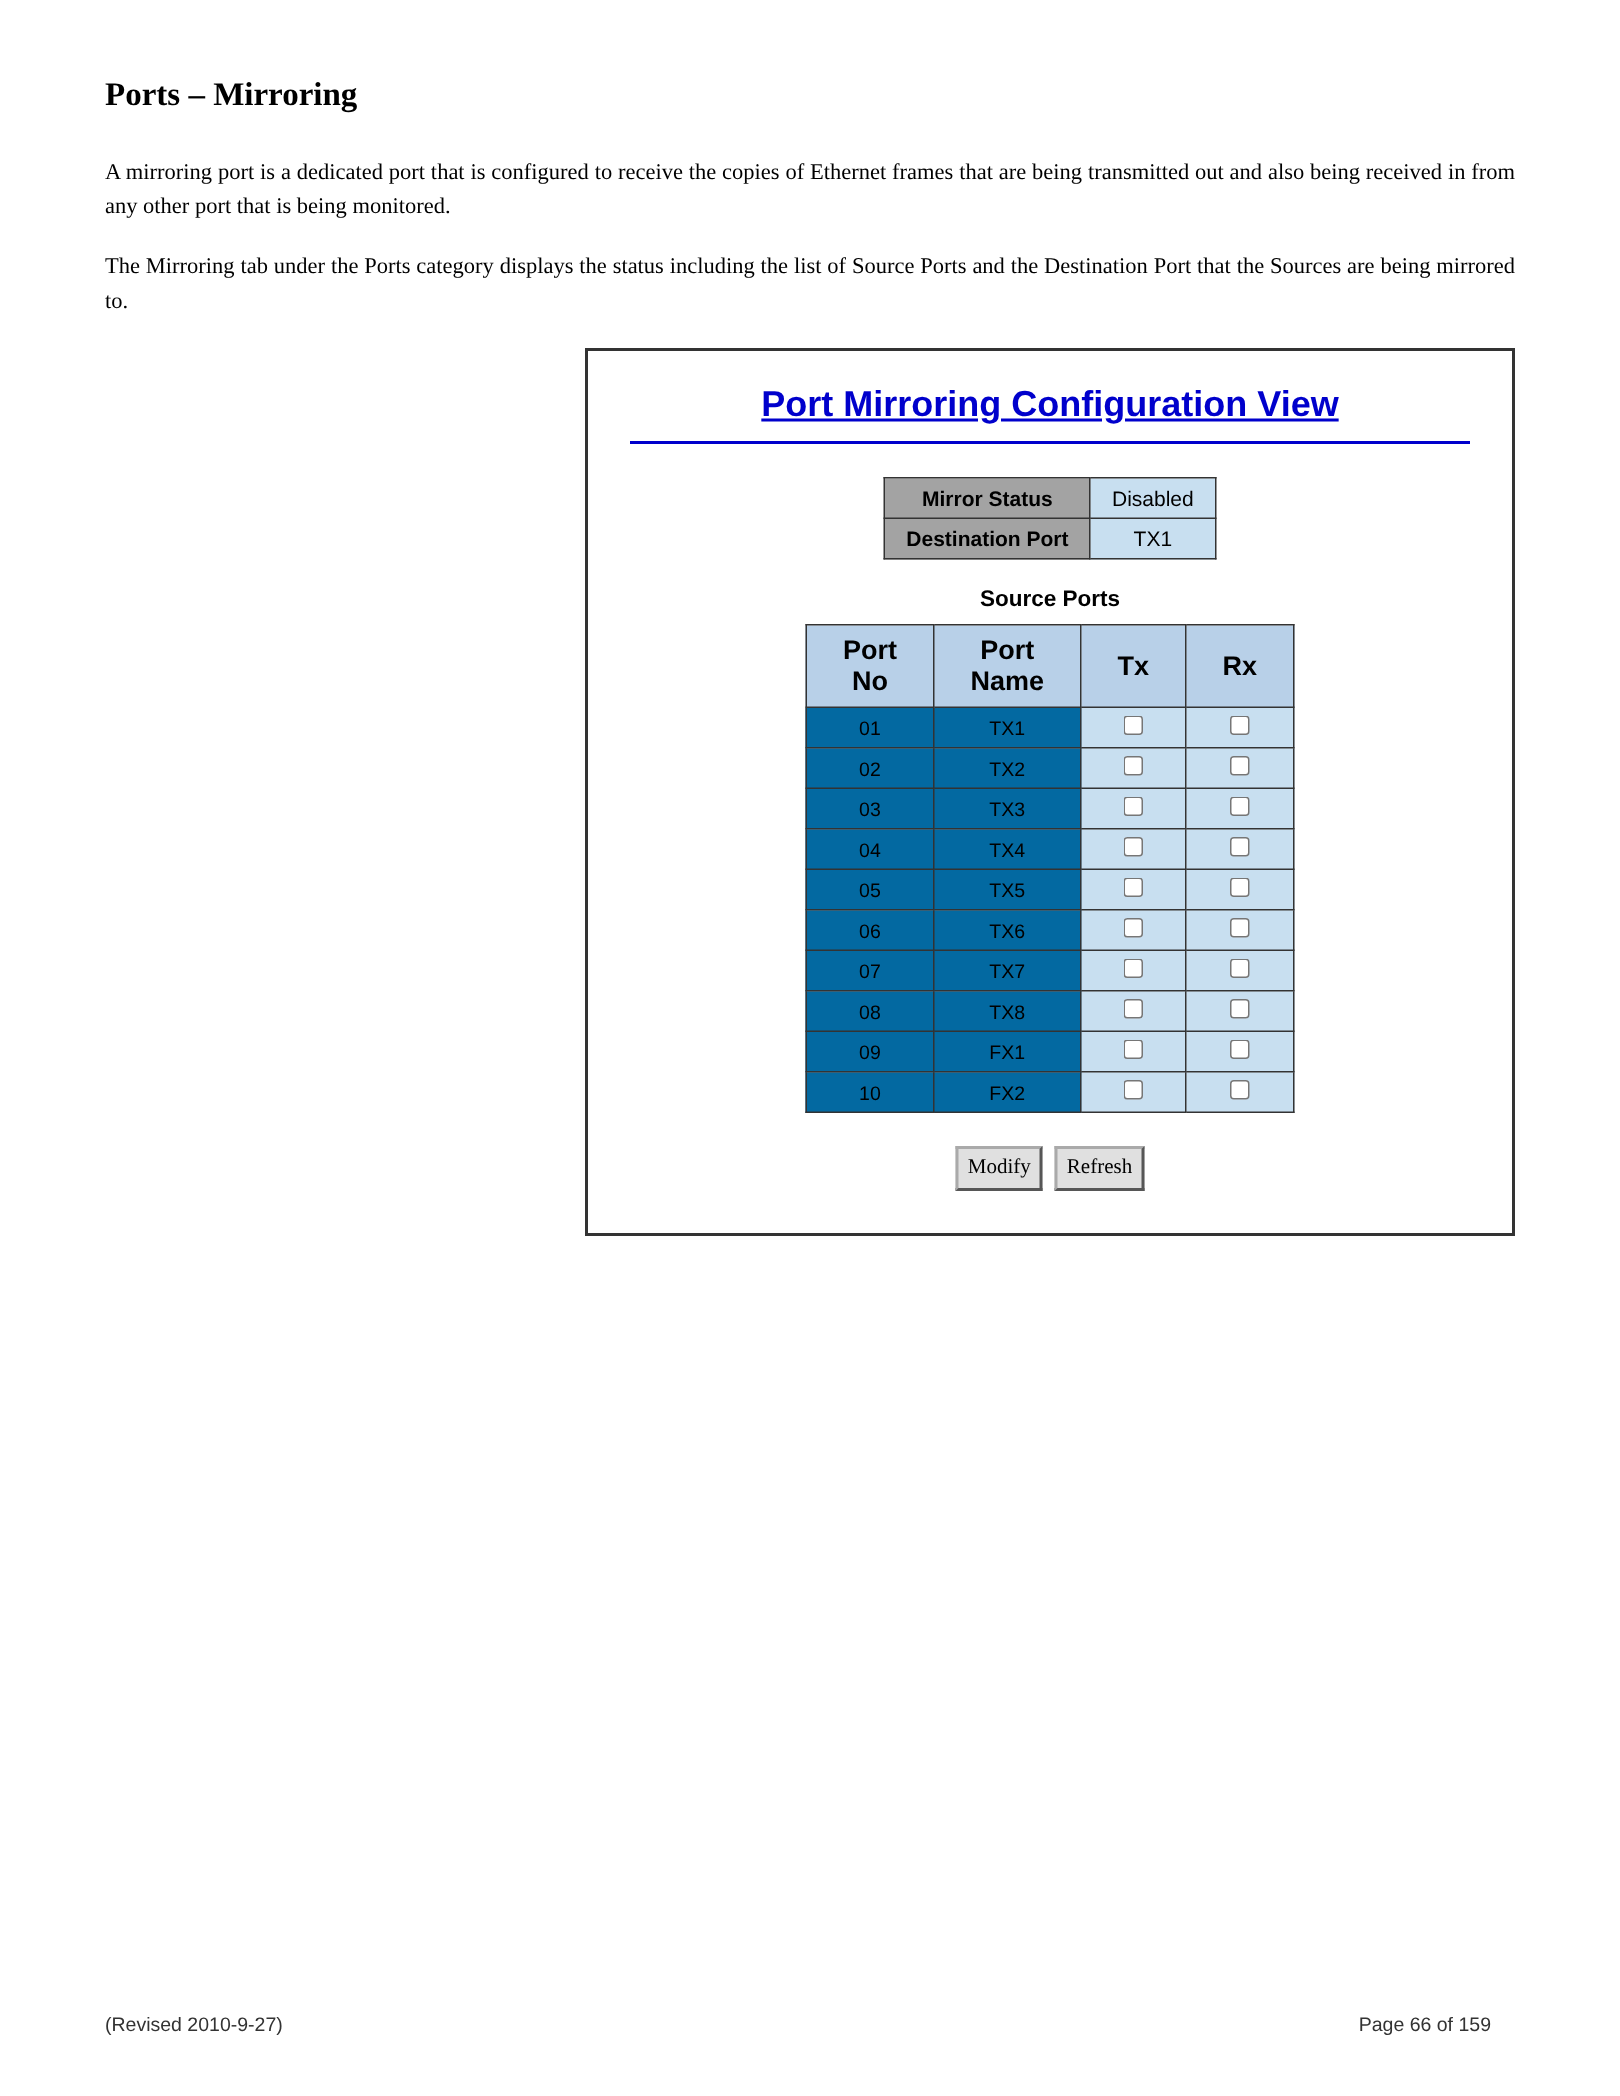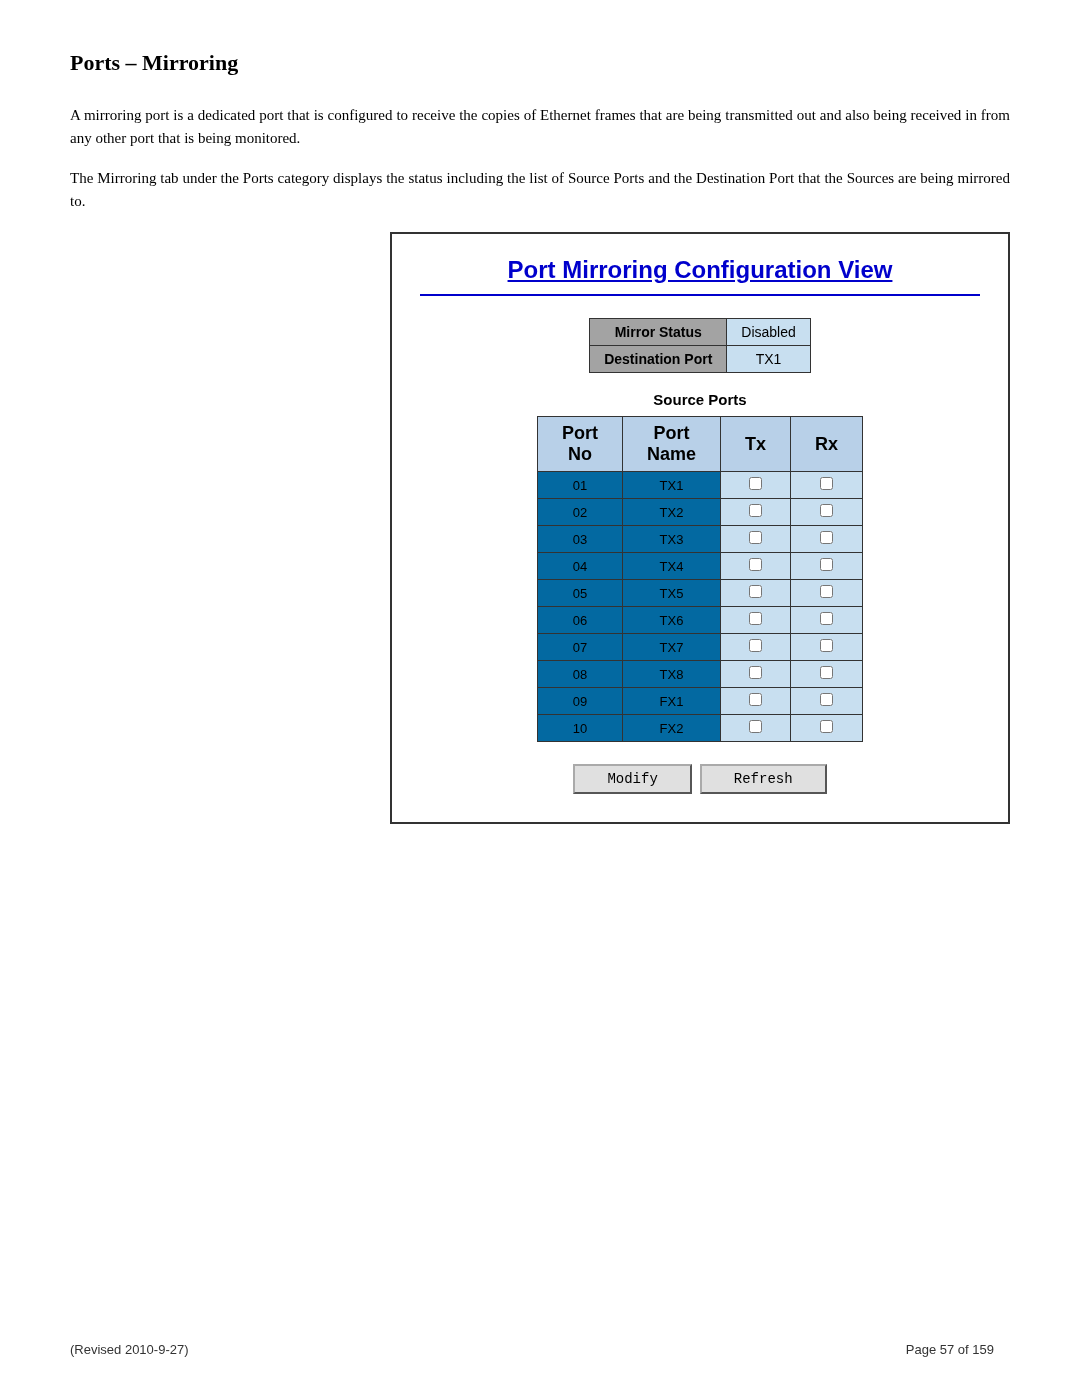--- a/index.html
+++ b/index.html
@@ -104,22 +104,22 @@
       height: 13px;
       cursor: default;
     }
     .button-row {
       display: flex;
       justify-content: center;
       gap: 8px;
       margin-top: 22px;
     }
     .btn {
-      padding: 5px 32px;
-      font-family: Liberation Mono, monospace;
+      padding: 5px 6px;
+      font-family: Liberation Serif, serif;
       font-size: 14px;
       background: #e0e0e0;
       border: 2px outset #aaa;
       cursor: pointer;
     }
     .footer {
       position: absolute;
       bottom: 40px;
       left: 70px;
       right: 86px;
@@ -234,14 +234,14 @@
     <div class="button-row">
       <button class="btn">Modify</button>
       <button class="btn">Refresh</button>
     </div>
 
   </div>
 </div>
 
 <div class="footer">
   <span>(Revised 2010-9-27)</span>
-  <span>Page 57 of 159</span>
+  <span>Page 66 of 159</span>
 </div>
 
 </body></html>

